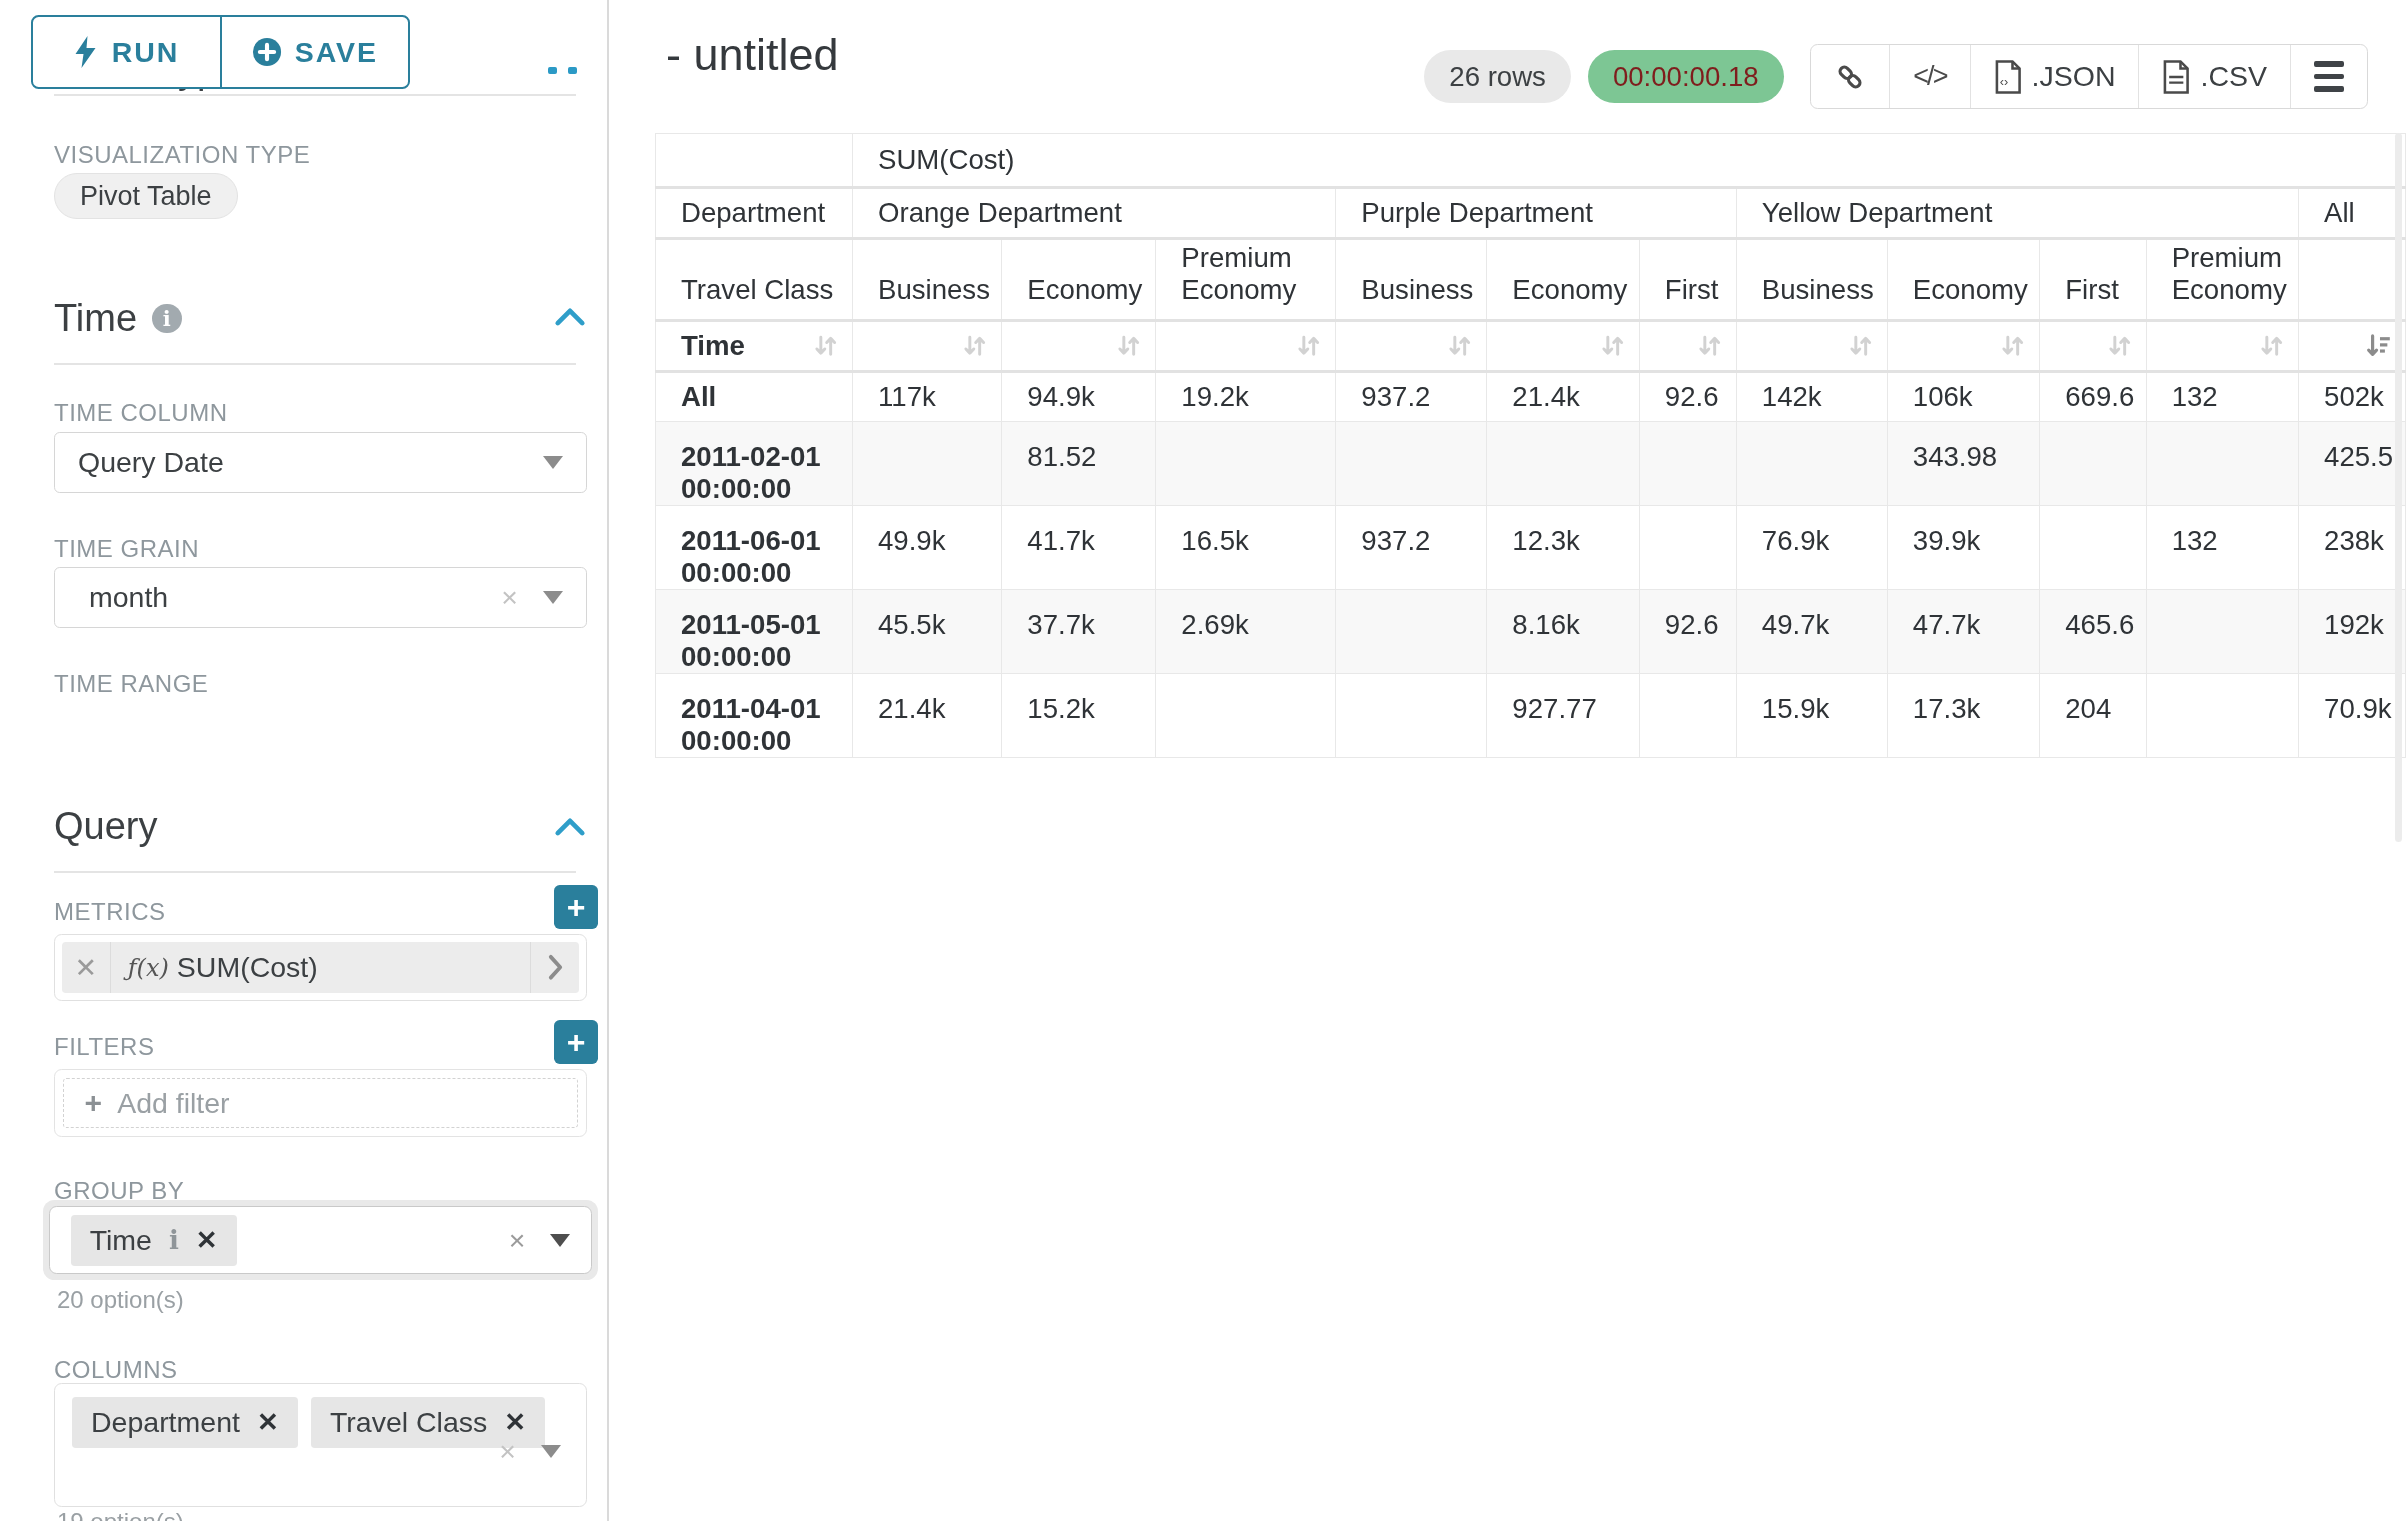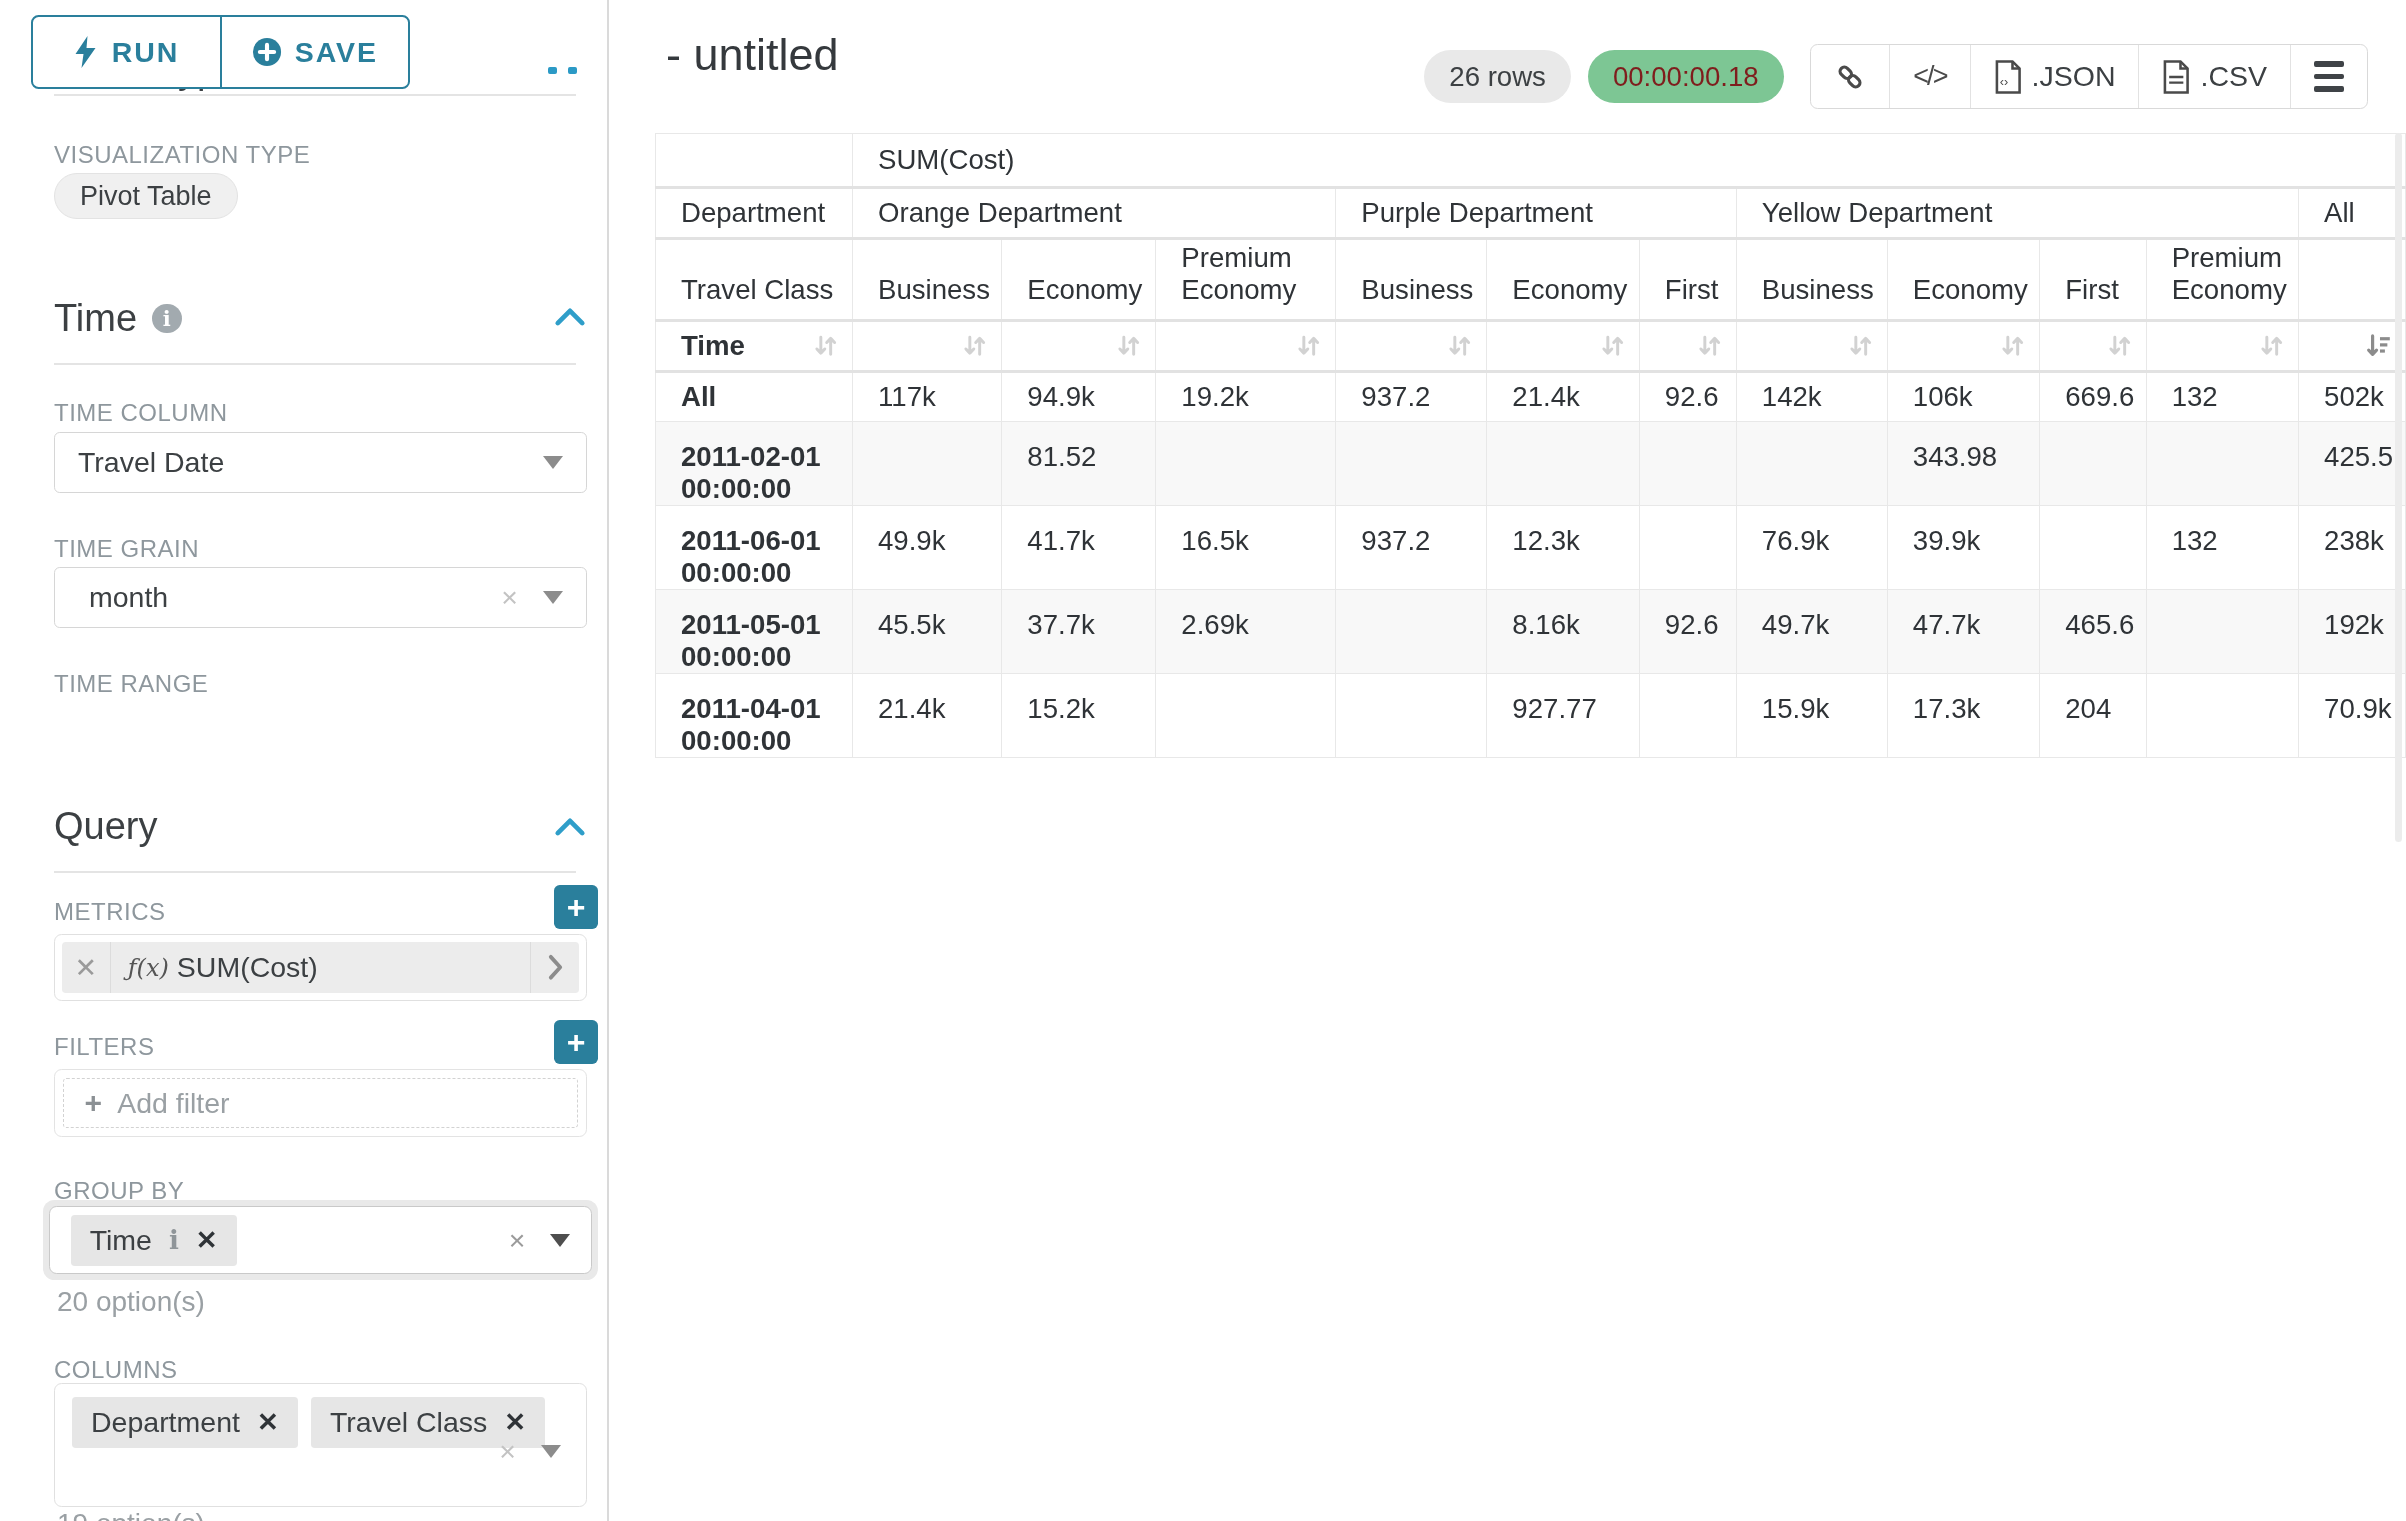--- a/index.html
+++ b/index.html
@@ -62,21 +62,21 @@
   .sel-chip { display:inline-flex; align-items:center; gap:17px; height:51px; padding:0 19px;
     background:#e6e6e6; border-radius:3.8px; font-size:28.5px; color:#3c4043; }
   .sel-chip .info-i { color:#8f9599; font-weight:700; font-family:"DejaVu Serif", serif; font-size:26px; }
   .sel-chip .chip-x { font-weight:700; color:#2f3337; font-size:26px; cursor:pointer; }
 
   .columns-box { position:absolute; left:54px; top:1383px; width:533px; height:124px; background:#fff;
     border:1.9px solid #e0e0e0; border-radius:7.6px; padding:13.3px 17px; }
   .columns-chips { display:flex; gap:13.3px; }
   .columns-right { position:absolute; right:25px; top:53px; display:flex; align-items:center; gap:25px; }
 
-  .options-note { position:absolute; left:57px; font-size:28px; color:#9aa0a4; }
+  .options-note { position:absolute; left:57px; font-size:24px; color:#9aa0a4; }
 
   .info-circle { width:29.5px; height:29.5px; border-radius:50%; background:#a2aaaf; color:#fff;
     display:inline-flex; align-items:center; justify-content:center;
     font-family:"DejaVu Serif", serif; font-weight:700; font-size:21px; }
 
   
   #main-title { position:absolute; left:666px; top:28.5px; font-size:45px; color:#35393d; font-weight:400; }
   #header-right { position:absolute; right:38px; top:44px; display:flex; align-items:center; gap:17px; }
   .pill { height:53px; display:flex; align-items:center; padding:0 25px; border-radius:27px; font-size:27.6px; }
   .pill-rows { background:#e9e9e9; color:#3c4043; }
@@ -146,21 +146,21 @@
       <span>Time</span>
       <span class="info-circle">i</span>
     </div>
     <svg style="position:absolute; left:554px; top:306px;" width="32" height="21" viewBox="0 0 34 22">
         <polyline points="4,18 17,5 30,18" fill="none" stroke="#2f9ec9" stroke-width="5" stroke-linecap="round" stroke-linejoin="round"></polyline>
       </svg>
     <div class="hr" style="top:363px;"></div>
 
     <div class="ctl-label" style="top:399px;">TIME COLUMN</div>
     <div class="select-box" style="top:432px;">
-      <span>Travel Date</span>
+      <span>Query Date</span>
       <span class="select-right">
           <span class="caret-down"></span>
         </span>
     </div>
 
     <div class="ctl-label" style="top:535px;">TIME GRAIN</div>
     <div class="select-box" style="top:567px;padding-left:34px;">
       <span>month</span>
       <span class="select-right">
         <span class="x-clear">×</span>

